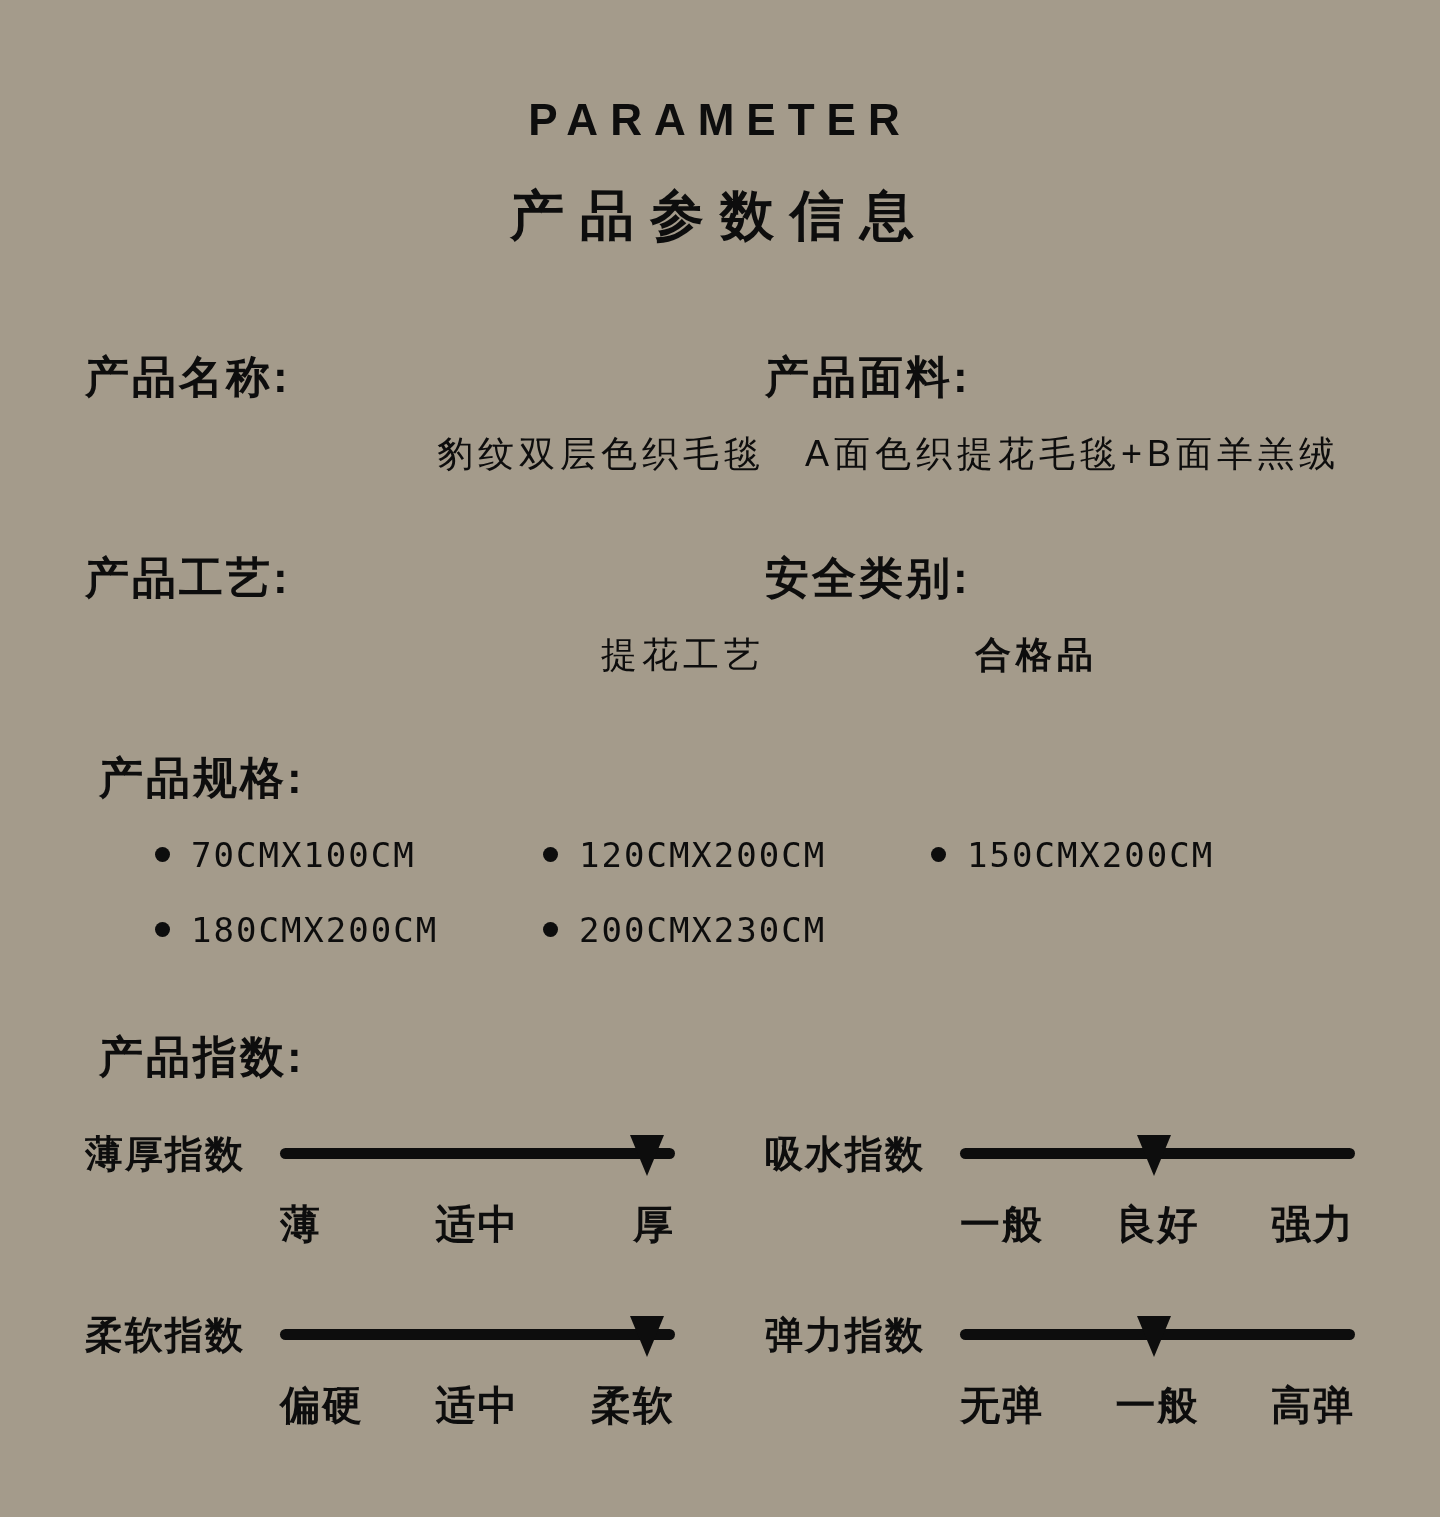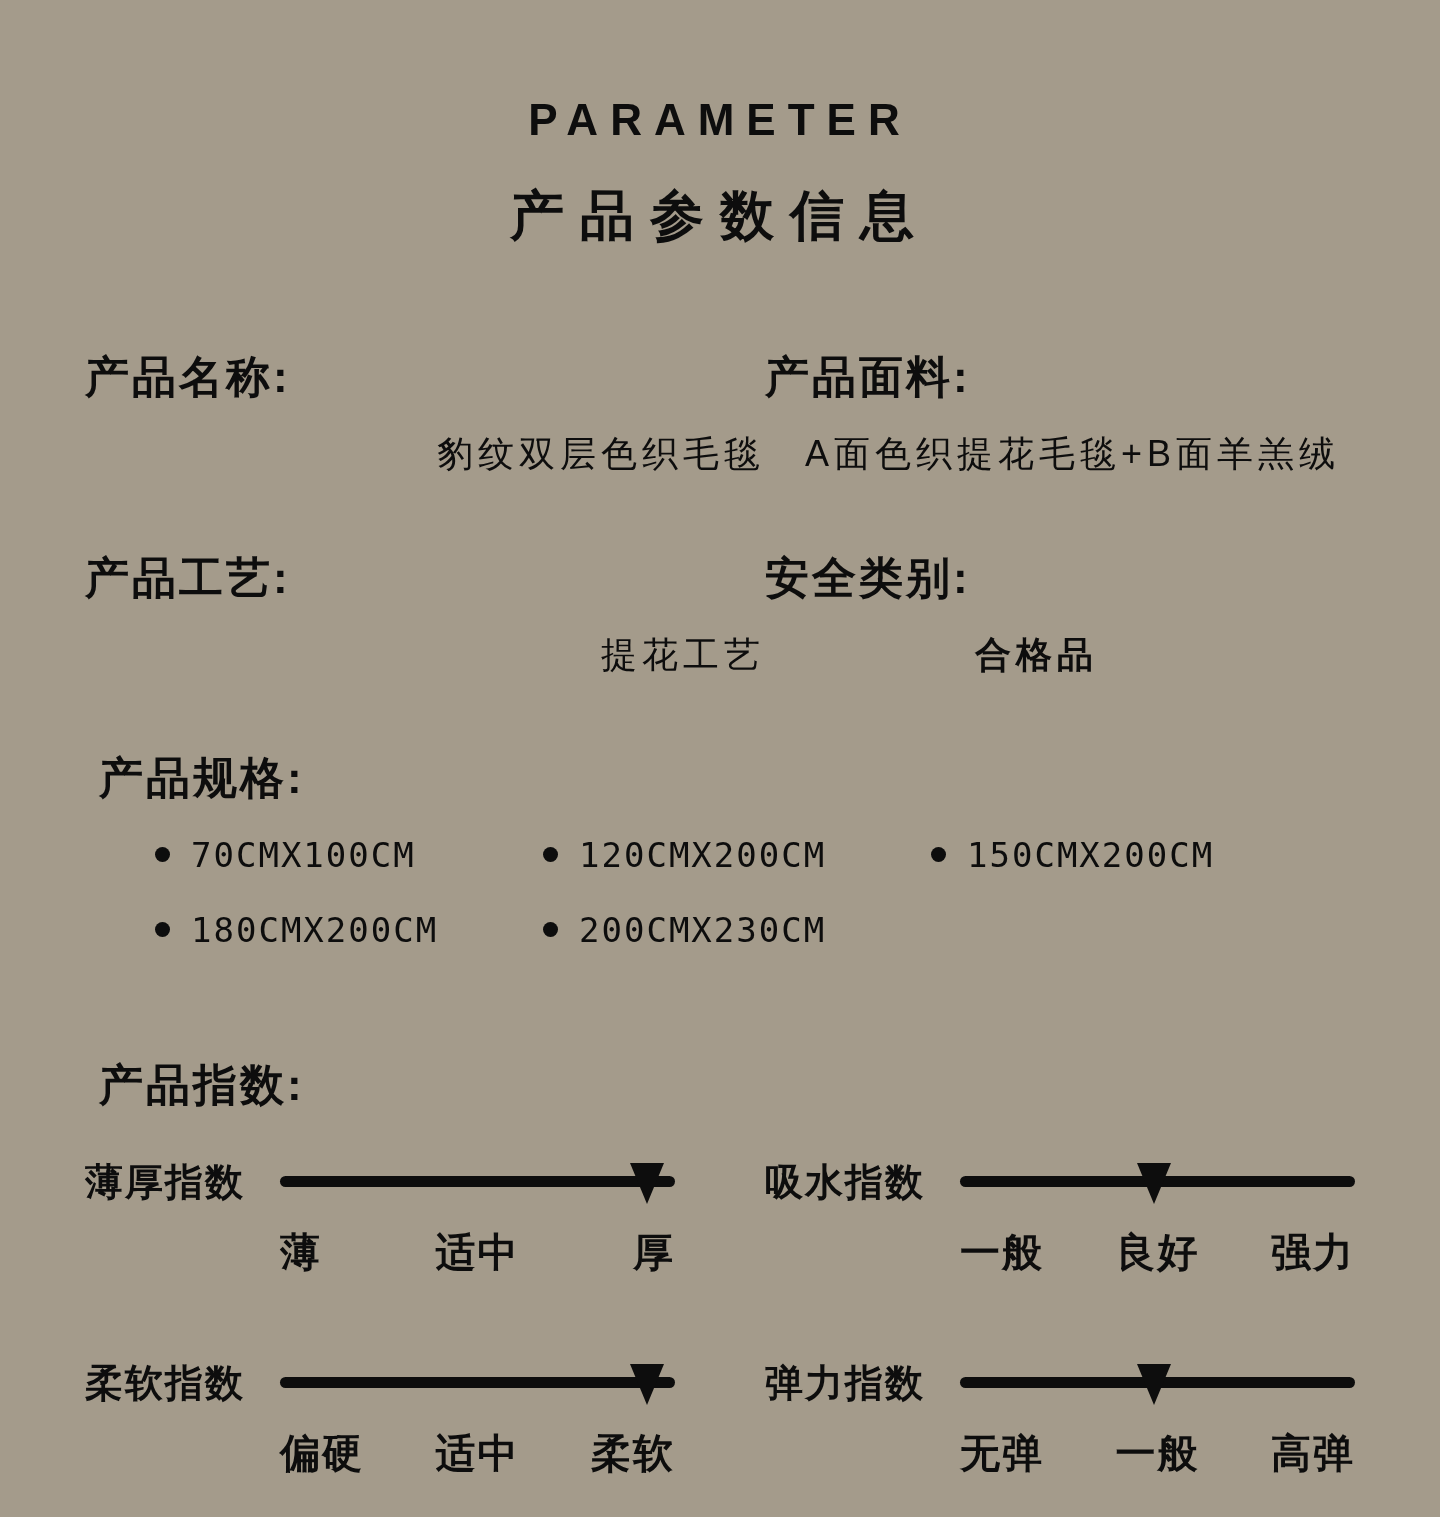--- a/index.html
+++ b/index.html
@@ -85,27 +85,27 @@
     margin-right:21px;
     flex:0 0 auto;
   }
   .size-text{
     font-family:"DejaVu Sans Mono","Liberation Mono",monospace;
     font-size:34px;
     font-weight:500;
     letter-spacing:2px;
   }
   
-  .index-label{margin-top:108px;}
+  .index-label{margin-top:80px;}
   .slider-grid{
     margin-top:50px;
     padding-left:85px;
     display:grid;
     grid-template-columns:680px auto;
-    row-gap:85px;
+    row-gap:65px;
   }
   .slider-top{
     display:flex;
     align-items:center;
   }
   .slider-name{
     width:195px;
     font-size:38px;
     font-weight:700;
     letter-spacing:2px;

